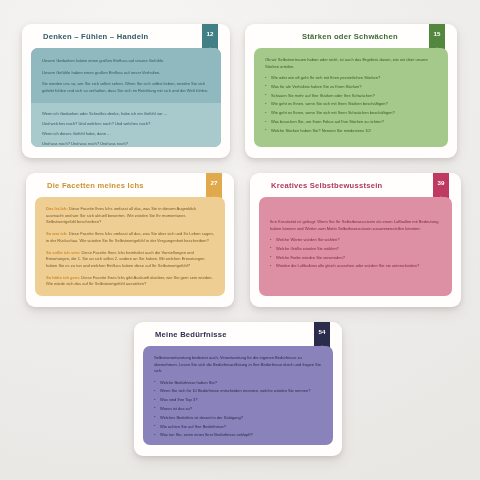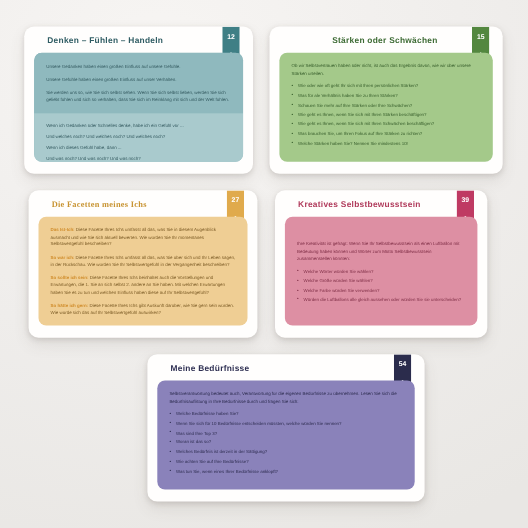--- a/index.html
+++ b/index.html
@@ -97,33 +97,33 @@
   #card1 .band-bot{background:#a9cacd;padding:8px 11px 9px 11px;box-sizing:border-box;}
   #card1 .intro,#card1 .qline{color:#33595f;}
   
   #card2{left:245px;top:24px;width:212px;height:134px;}
   #card2 .card-title{color:#3d6b34;padding-left:36px;}
   #card2 .ribbon{right:12px;height:30px;background:#53873f;}
   #card2 .body-panel{top:24px;bottom:11px;background:#a4c98a;}
   #card2 .intro,#card2 ul.bullets li,#card2 ul.bullets li:before{color:#355c2a;}
   
   #card3{left:26px;top:173px;width:208px;height:134px;}
-  #card3 .card-title{color:#c89433;font-family:Liberation Serif, serif;}
+  #card3 .card-title{color:#c89433;}
   #card3 .ribbon{right:12px;height:30px;background:#e0aa4c;}
   #card3 .body-panel{top:24px;bottom:11px;background:#efce94;}
   #card3 .facet{color:#7a5a24;}
   #card3 .facet .lbl{color:#d08c2a;}
   
-  #card4{left:250px;top:173px;width:193px;height:134px;}
+  #card4{left:250px;top:173px;width:211px;height:134px;}
   #card4 .card-title{color:#b03a5b;}
   #card4 .ribbon{right:12px;height:30px;background:#bf3a63;}
   #card4 .body-panel{top:24px;bottom:11px;background:#dd8fa3;}
   #card4 .intro,#card4 ul.bullets li,#card4 ul.bullets li:before{color:#7d2c44;}
   
-  #card5{left:134px;top:322px;width:208px;height:134px;padding-left:44px;}
+  #card5{left:134px;top:322px;width:208px;height:134px;}
   #card5 .card-title{color:#2e2f52;}
   #card5 .ribbon{right:12px;height:30px;background:#2b2c4c;}
   #card5 .body-panel{top:24px;bottom:11px;background:#8a82ba;}
   #card5 .intro,#card5 ul.bullets li,#card5 ul.bullets li:before{color:#2c2b4e;}
 </style>
 </head>
 <body>
 
 <div class="board">
 

